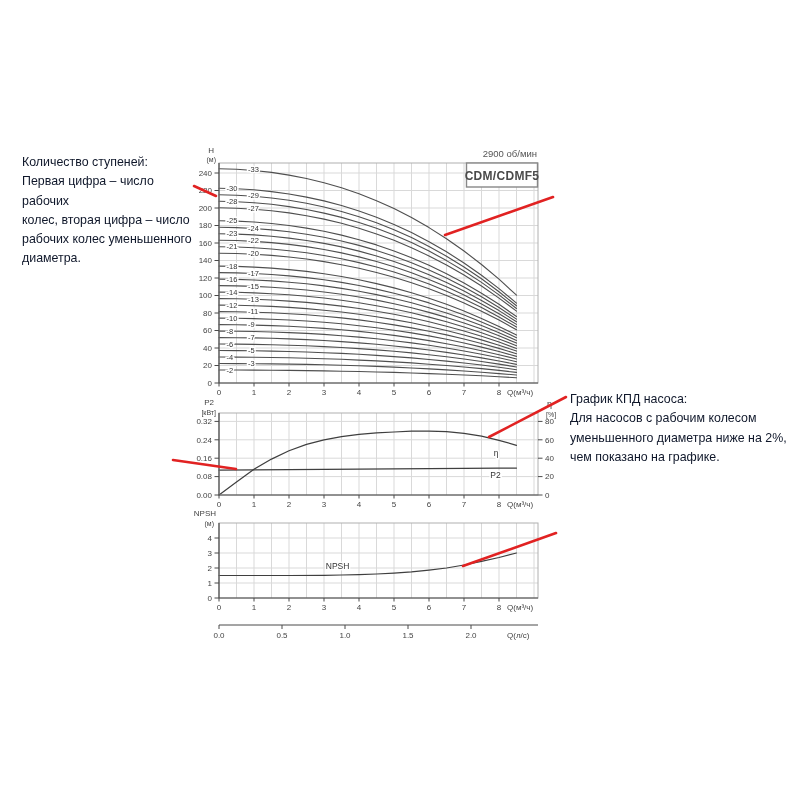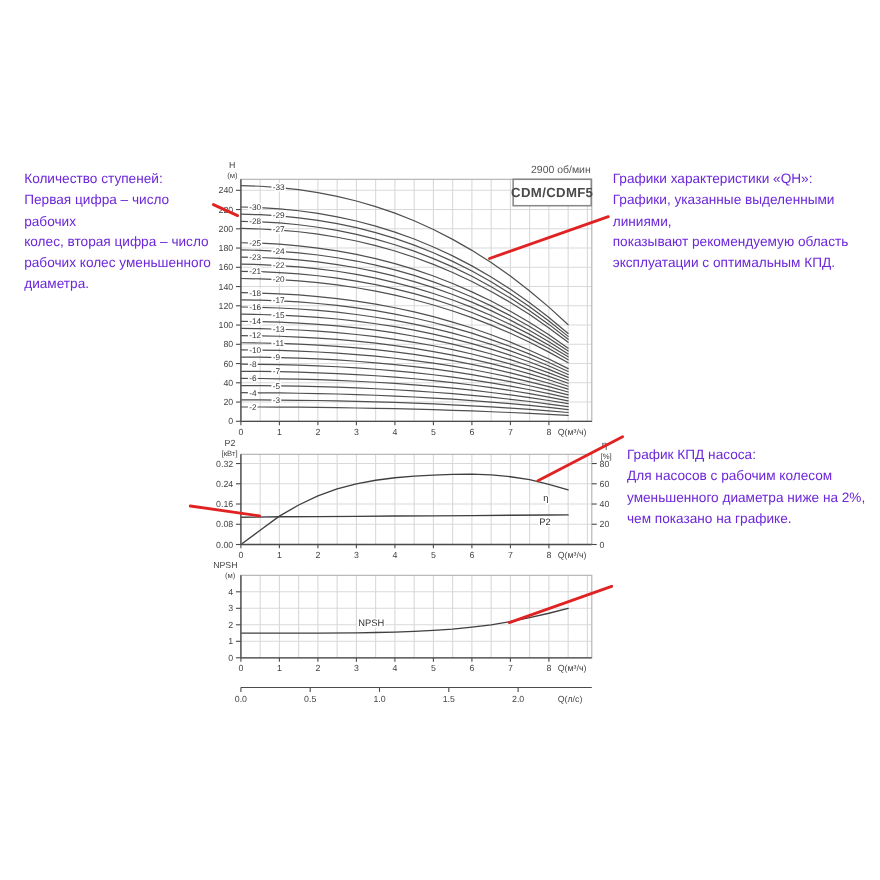--- a/index.html
+++ b/index.html
@@ -1,19 +1,19 @@
 <!DOCTYPE html>
 <html><head>
 <meta charset="utf-8">
 <style>
   html,body{margin:0;padding:0;background:#ffffff;}
   #page{position:relative;width:800px;height:800px;background:#fff;overflow:hidden;
         font-family:"Liberation Sans",sans-serif;}
   #charts{position:absolute;left:0;top:0;}
-  .ann{position:absolute;color:#6d28d9;font-size:12.4px;line-height:19.3px;}
+  .ann{position:absolute;color:#0f172a;font-size:12.4px;line-height:19.3px;}
   .ann-text{white-space:pre-line;}
 </style>
 </head>
 <body>
 
 <div id="page">
   <svg id="charts" width="800" height="800" viewBox="0 0 800 800">
       <g>
         <line x1="236.5" y1="163" x2="236.5" y2="383" stroke="#d9d9d9" stroke-width="1"></line>
         <line x1="254" y1="163" x2="254" y2="383" stroke="#d9d9d9" stroke-width="1"></line>
@@ -315,28 +315,22 @@
     </svg>
 
   <div class="ann" style="left:22px;top:153px;width:182px">
     <div class="ann-text">Количество ступеней:
 Первая цифра – число рабочих
 колес, вторая цифра – число
 рабочих колес уменьшенного
 диаметра.</div>
   </div>
 
-  <div class="ann" style="left:557px;top:153px;width:242px">
-    <div class="ann-text">Графики характеристики «QH»:
-Графики, указанные выделенными линиями,
-показывают рекомендуемую область
-эксплуатации с оптимальным КПД.</div>
-  </div>
-
-
-  <div class="ann" style="left:570px;top:404px;width:228px">
+
+
+  <div class="ann" style="left:570px;top:390px;width:228px">
     <div class="ann-text">График КПД насоса:
 Для насосов с рабочим колесом
 уменьшенного диаметра ниже на 2%,
 чем показано на графике.</div>
   </div>
 
 </div>
 
 </body></html>

